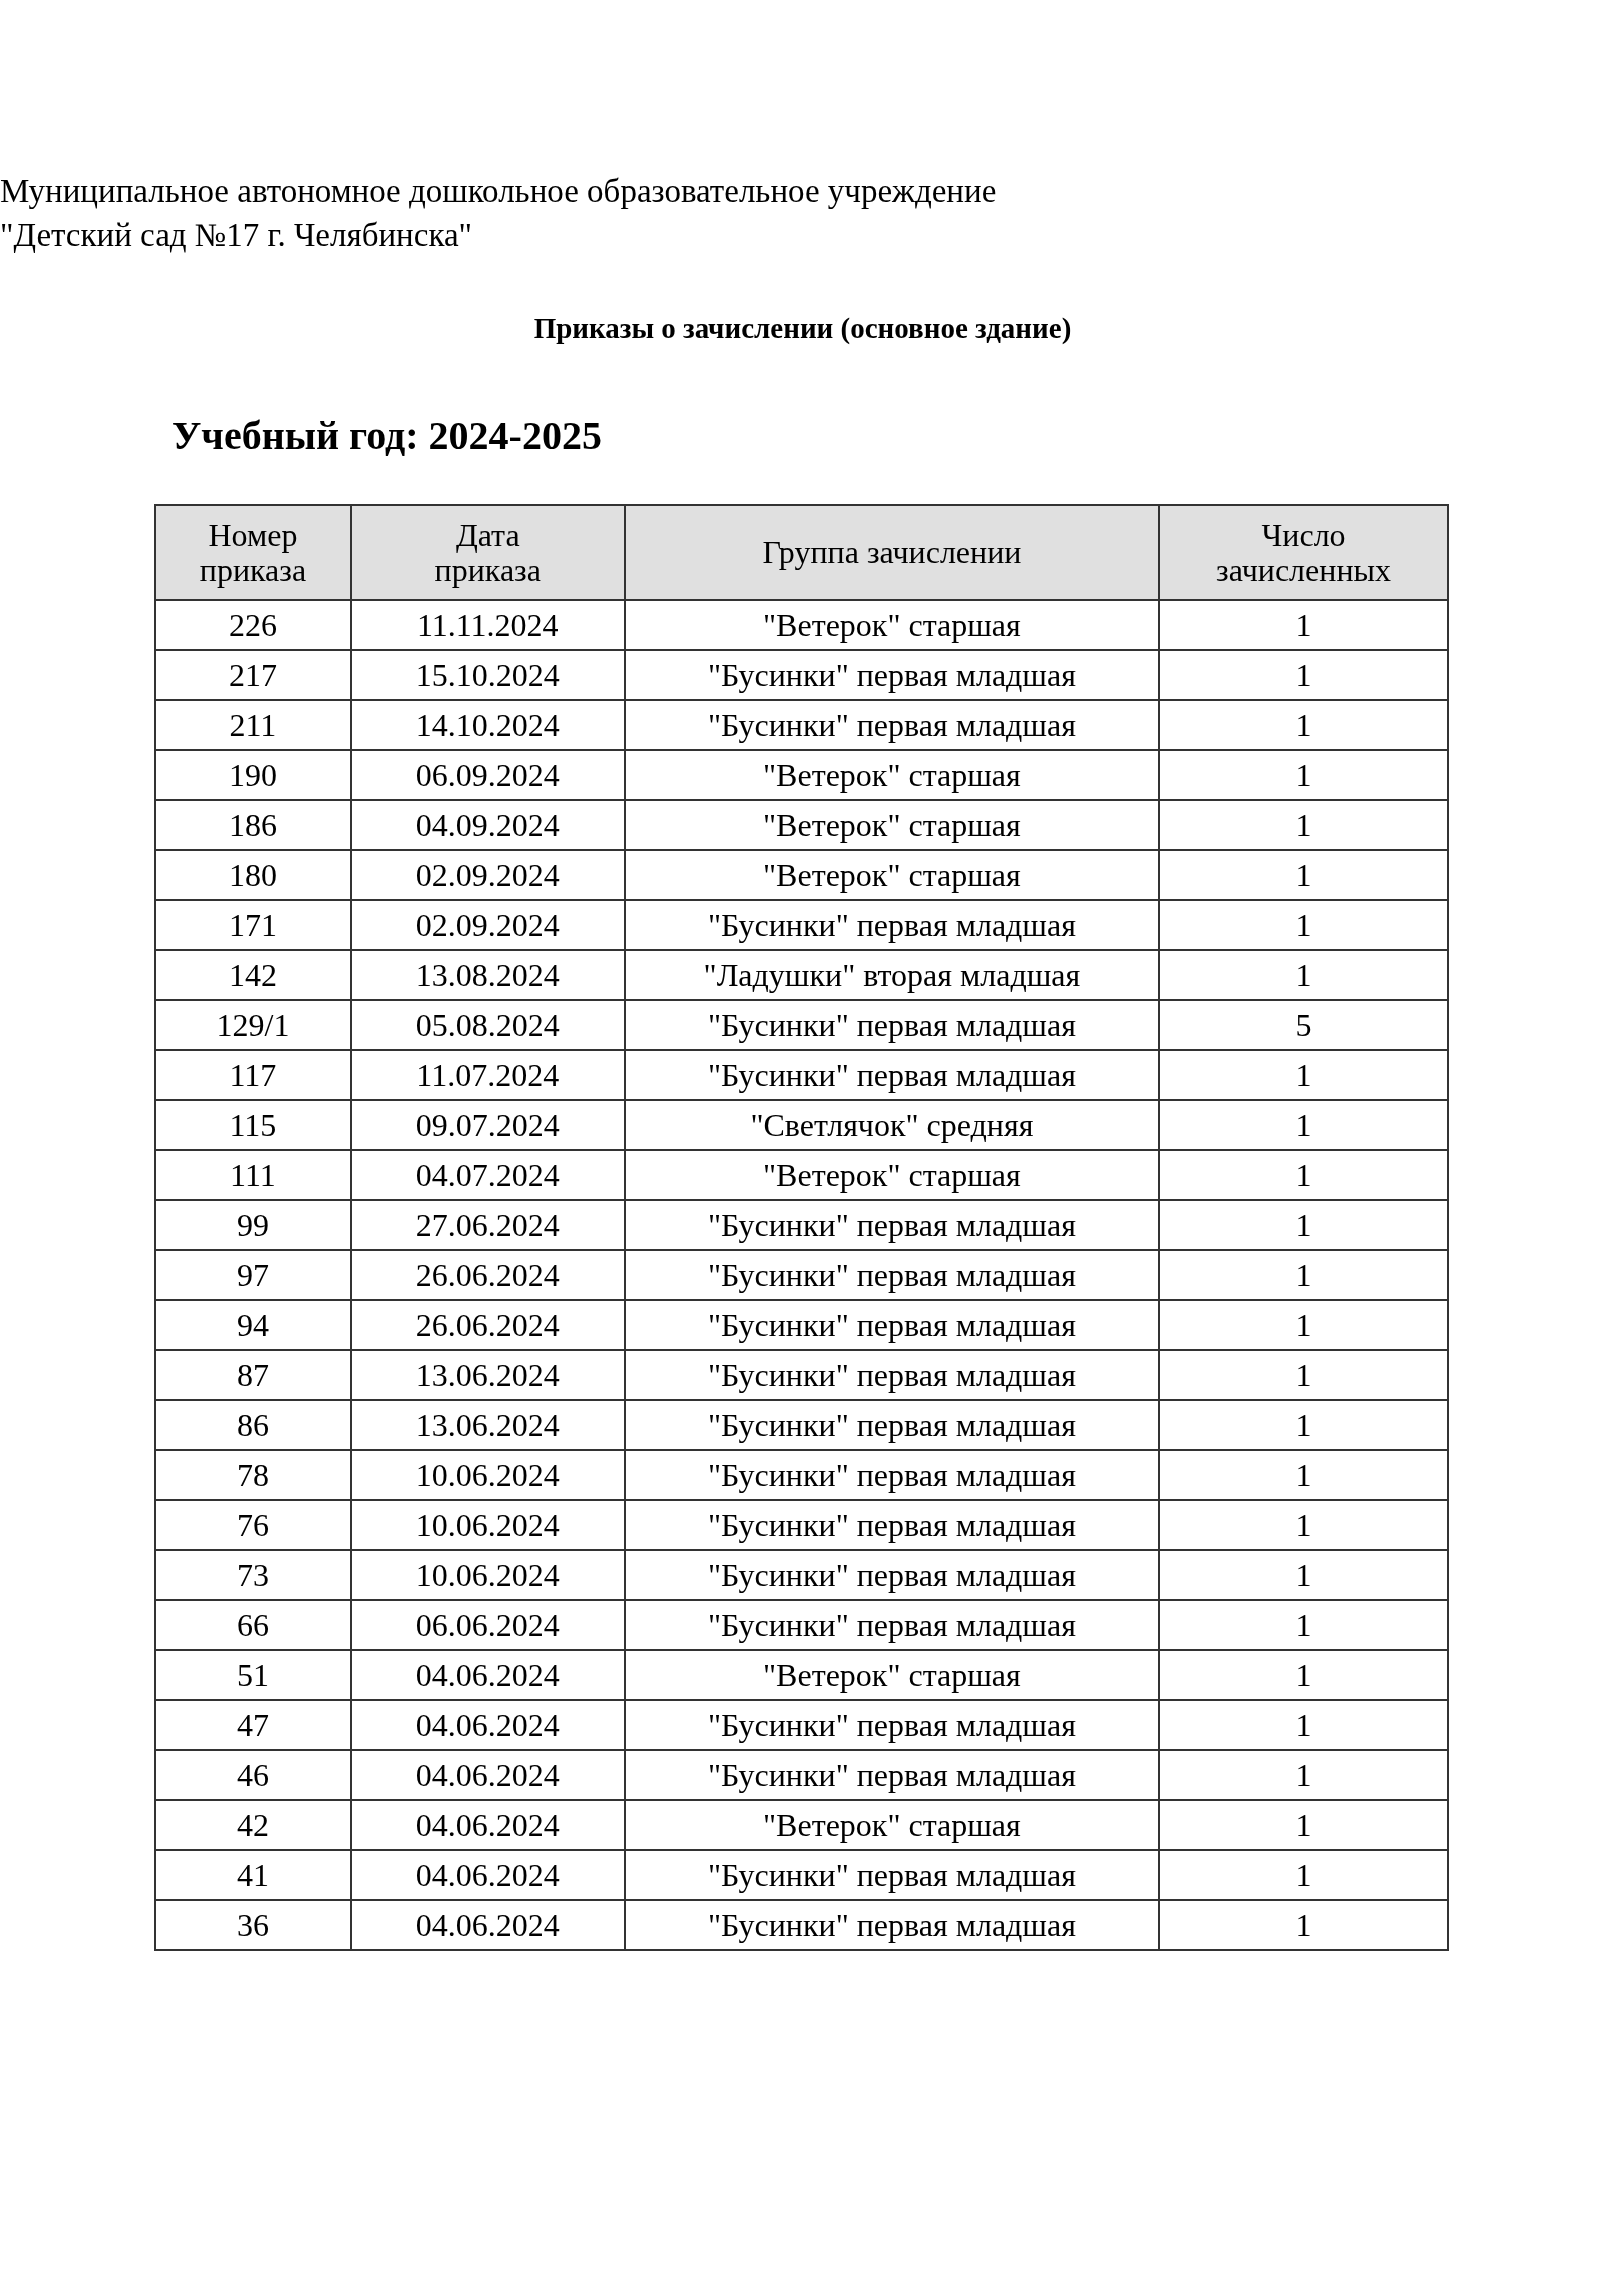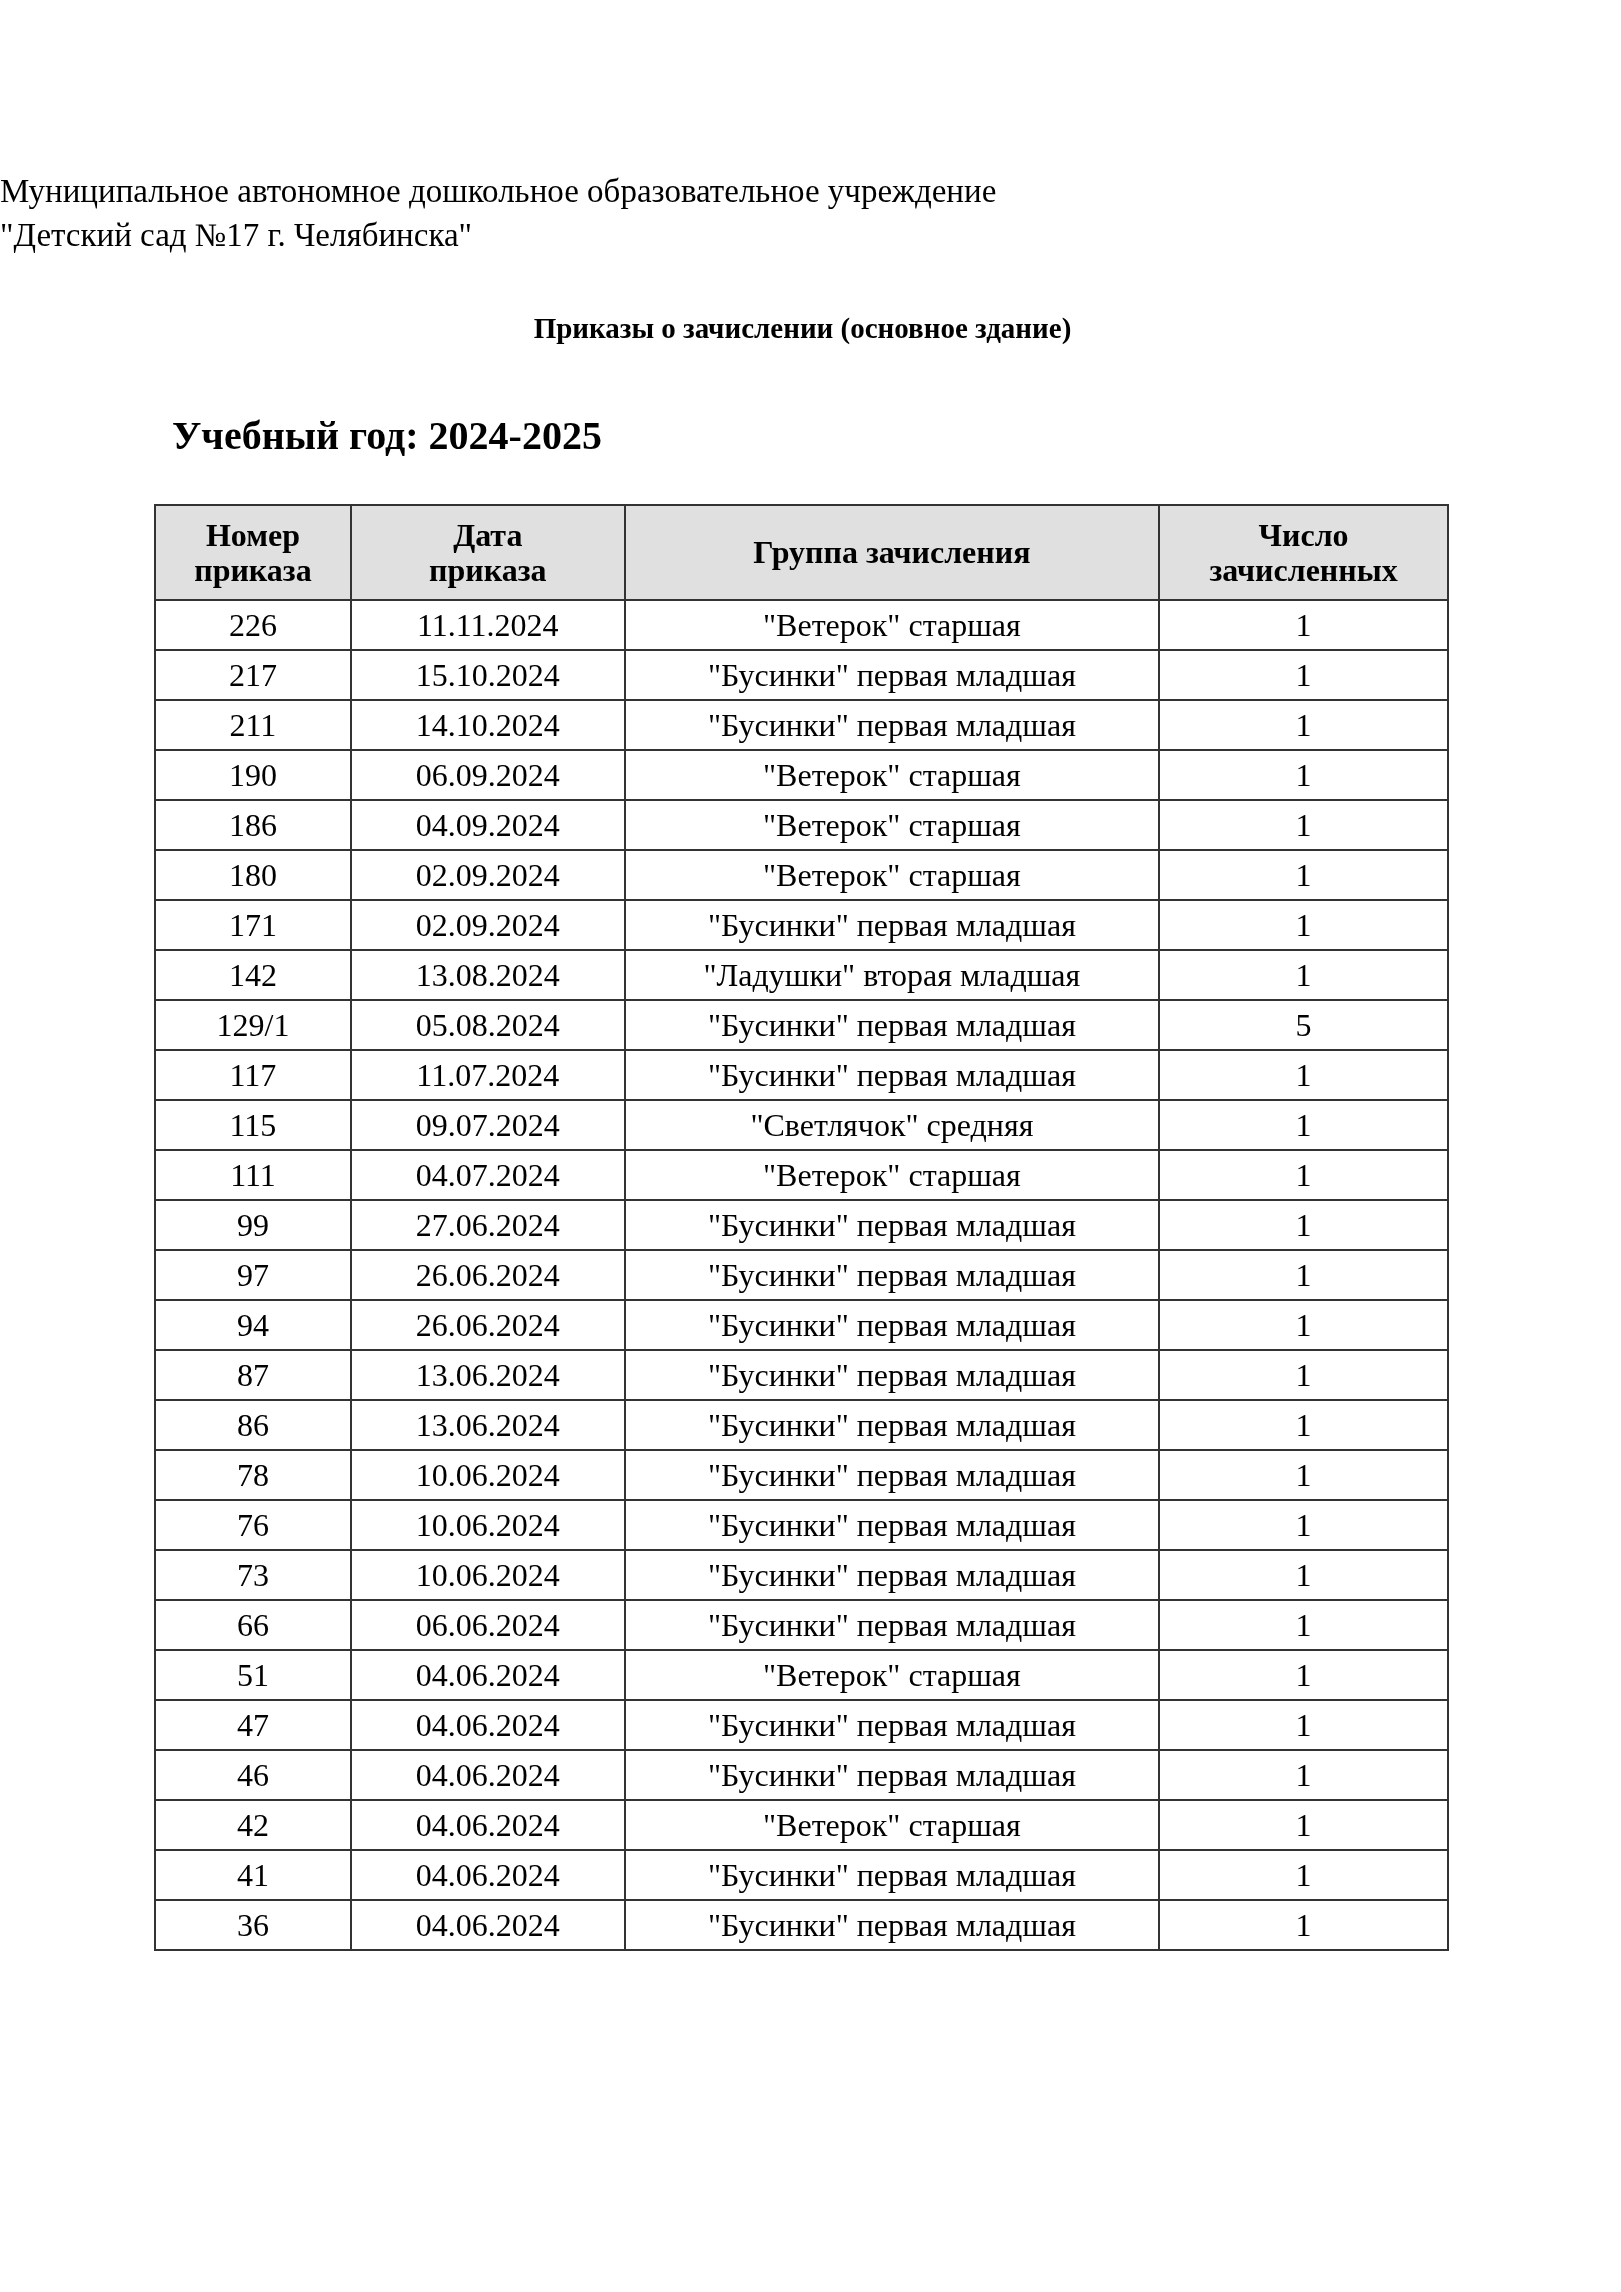--- a/index.html
+++ b/index.html
@@ -2,21 +2,21 @@
 <html><head>
 <meta charset="utf-8">
 <style>
   html, body { margin: 0; padding: 0; background: #ffffff; }
   body { width: 1621px; height: 2293px; position: relative; font-family: "Liberation Serif", serif; color: #000; }
   .org { position: absolute; top: 169px; left: 0; width: 1605px; text-align: left; font-size: 33px; line-height: 44px; }
   .title { position: absolute; top: 312px; left: 0; width: 1605px; text-align: center; font-size: 29px; font-weight: bold; }
   .year { position: absolute; top: 412px; left: 172px; font-size: 40px; font-weight: bold; }
   table { position: absolute; top: 504px; left: 154px; border-collapse: collapse; width: 1295px; font-size: 32px; }
   th, td { border: 2px solid #333; text-align: center; padding: 0; }
-  th { background: #e0e0e0; height: 93px; line-height: 35px; font-weight: bold; }
+  th { background: #e0e0e0; height: 93px; line-height: 35px; font-weight: normal; }
   td { height: 48px; line-height: 48px; }
   col.c1 { width: 196px; } col.c2 { width: 274px; } col.c3 { width: 535px; } col.c4 { width: 289px; }
 </style>
 </head>
 <body>
 
 <div class="org">
   <div>Муниципальное автономное дошкольное образовательное учреждение</div>
   <div>"Детский сад №17 г. Челябинска"</div>
 </div>
@@ -27,21 +27,21 @@
   <colgroup>
       <col class="c1">
       <col class="c2">
       <col class="c3">
       <col class="c4">
     </colgroup>
   <thead>
     <tr>
       <th><span>Номер</span><br><span>приказа</span></th>
       <th><span>Дата</span><br><span>приказа</span></th>
-      <th><span>Группа зачисления</span></th>
+      <th><span>Группа зачислении</span></th>
       <th><span>Число</span><br><span>зачисленных</span></th>
     </tr>
   </thead>
   <tbody id="tbody">
       <tr>
         <td>226</td>
         <td>11.11.2024</td>
         <td>"Ветерок" старшая</td>
         <td>1</td>
       </tr>

